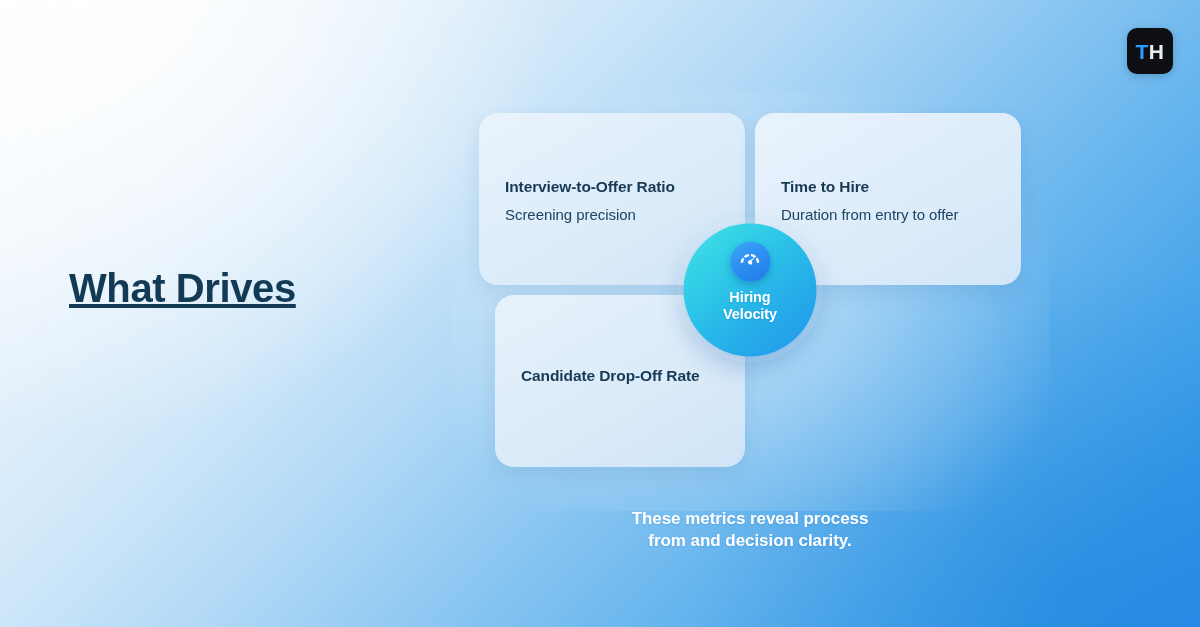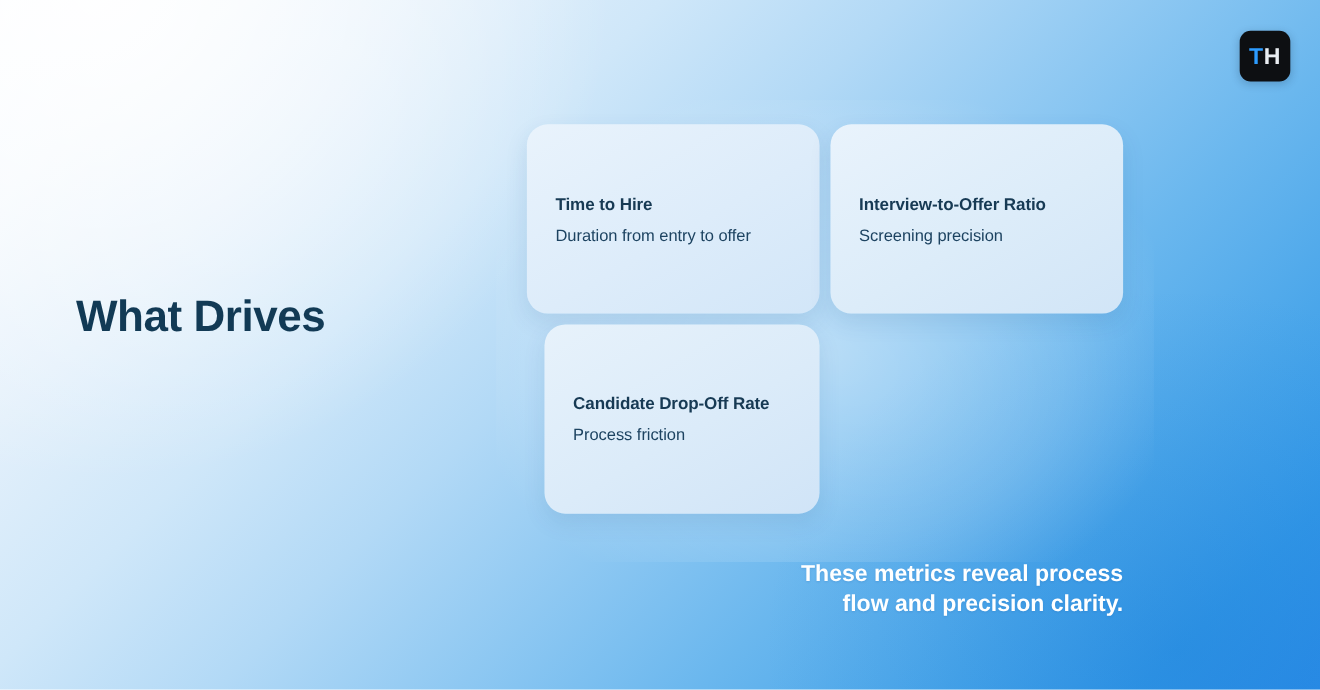--- a/index.html
+++ b/index.html
@@ -85,20 +85,21 @@
   .headline {
     position: absolute;
     left: 69px;
     top: 262px;
     width: 430px;
     color: #123a55;
     font-size: 40px;
     font-weight: 700;
     line-height: 1.30;
     letter-spacing: -0.4px;
+    text-decoration: underline;
   }
   .headline .hl-line { display: block; white-space: nowrap; }
 
   
   #cluster {
     position: absolute;
     left: 479px;
     top: 113px;
     width: 542px;
     height: 354px;
@@ -199,23 +200,23 @@
     text-shadow: 0 1px 2px rgba(12,80,150,0.22);
   }
   .hub-label .hub-line { display: block; }
 
   
   .caption {
     position: absolute;
     left: 479px;
     top: 508px;
     width: 542px;
-    text-align: right;
+    text-align: center;
     color: #ffffff;
-    font-size: 21px;
+    font-size: 17px;
     font-weight: 600;
     line-height: 1.30;
     letter-spacing: -0.05px;
     text-shadow: 0 1px 2px rgba(15,85,160,0.18);
   }
   .caption .cap-line { display: block; }
 </style>
 </head>
 <body>
 
@@ -231,38 +232,54 @@
 
   <div class="headline">
     <span class="hl-line">What Drives</span>
   </div>
 
   <div id="cluster">
     <div class="cluster-glow"></div>
 
     <div class="grid">
 
+      <div class="card card-tr row-top">
+        <div class="card-title">Interview-to-Offer Ratio</div>
+        <div class="card-desc">Screening precision</div>
+      </div>
+
       <div class="card card-tl row-top">
         <div class="card-title">Time to Hire</div>
         <div class="card-desc">Duration from entry to offer</div>
       </div>
 
-      <div class="card card-tr row-top">
-        <div class="card-title">Interview-to-Offer Ratio</div>
-        <div class="card-desc">Screening precision</div>
-      </div>
-
       <div class="card card-bl">
         <div class="card-title">Candidate Drop-Off Rate</div>
-        <div class="card-desc">Process friction</div>
       </div>
 
 
     </div>
 
+    <div class="hub">
+      <div class="hub-icon">
+        <svg width="25" height="25" viewBox="0 0 24 24" aria-hidden="true">
+          <g fill="#ffffff">
+            <path d="M11.1 4.25 A8 8 0 0 0 6.0 6.45 l1.62 1.72 A5.65 5.65 0 0 1 11.1 6.6 Z"></path>
+            <path d="M4.85 7.75 A8 8 0 0 0 3.0 12.6 l2.36 0 A5.65 5.65 0 0 1 6.6 9.48 Z"></path>
+            <path d="M12.9 4.25 A8 8 0 0 1 18.0 6.45 l-1.62 1.72 A5.65 5.65 0 0 0 12.9 6.6 Z"></path>
+            <path d="M19.15 7.75 A8 8 0 0 1 21.0 12.6 l-2.36 0 A5.65 5.65 0 0 0 17.4 9.48 Z"></path>
+            <path d="M11.35 13.9 a1.6 1.6 0 1 0 1.95 -2.45 l3.7 -4.35 -4.75 3.2 a1.6 1.6 0 0 0 -0.9 3.6 Z"></path>
+          </g>
+        </svg>
+      </div>
+      <div class="hub-label">
+        <span class="hub-line">Hiring</span>
+        <span class="hub-line">Velocity</span>
+      </div>
+    </div>
   </div>
 
   <div class="caption">
     <span class="cap-line">These metrics reveal process</span>
-    <span class="cap-line">flow and precision clarity.</span>
+    <span class="cap-line">from and decision clarity.</span>
   </div>
 
 </div>
 
 </body></html>

